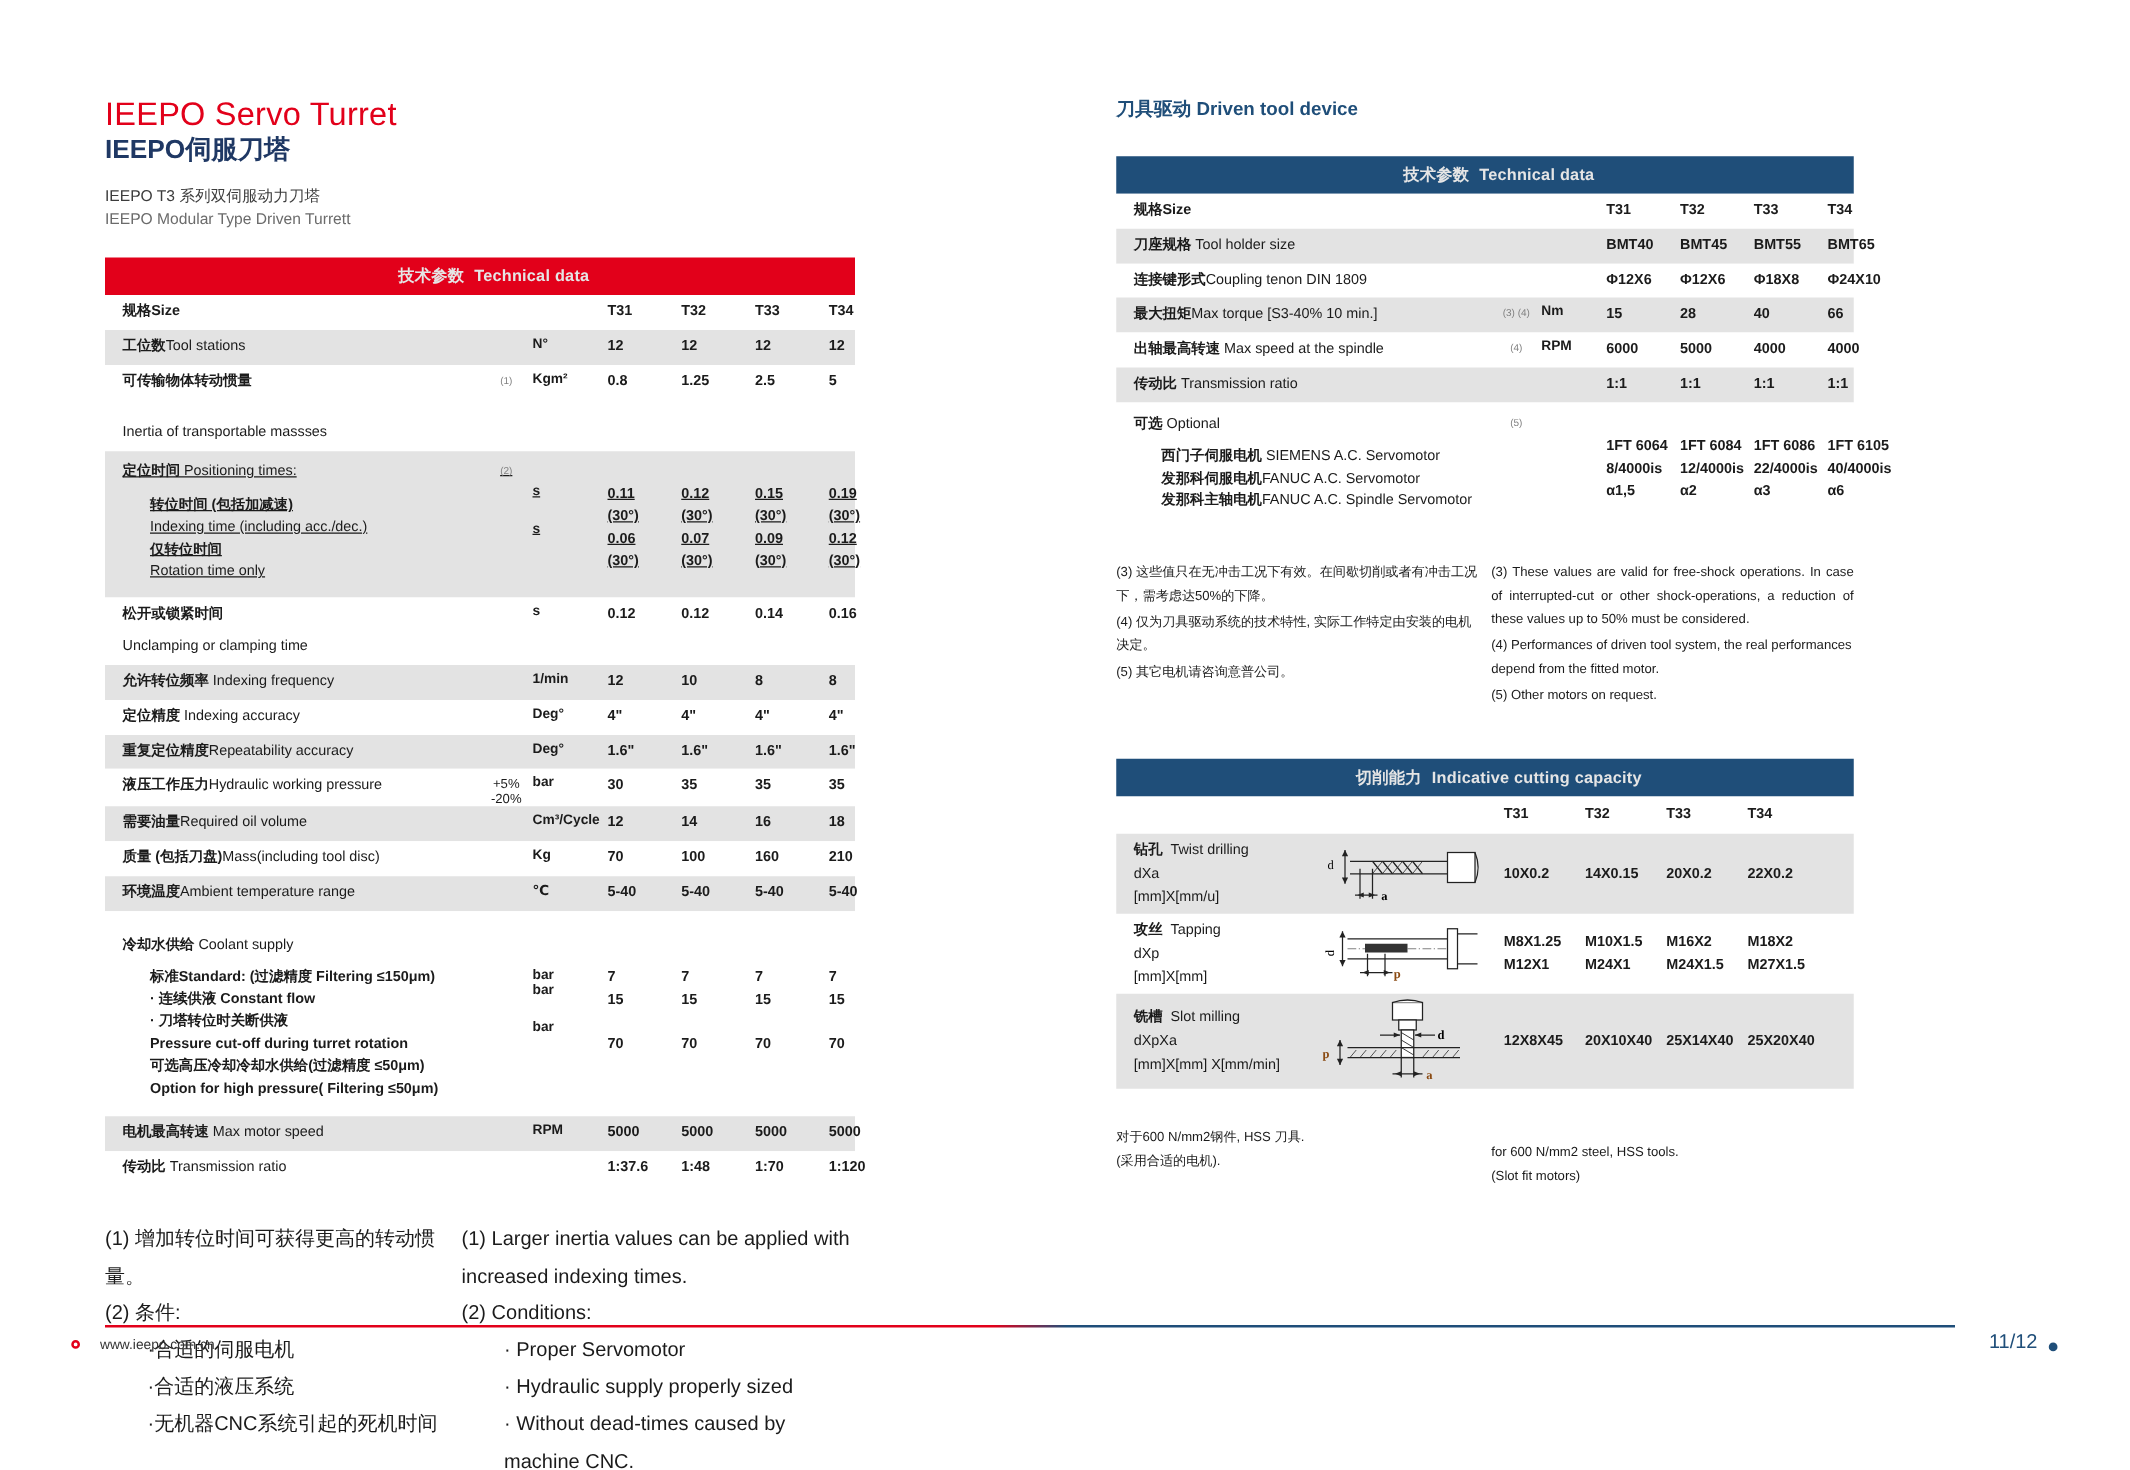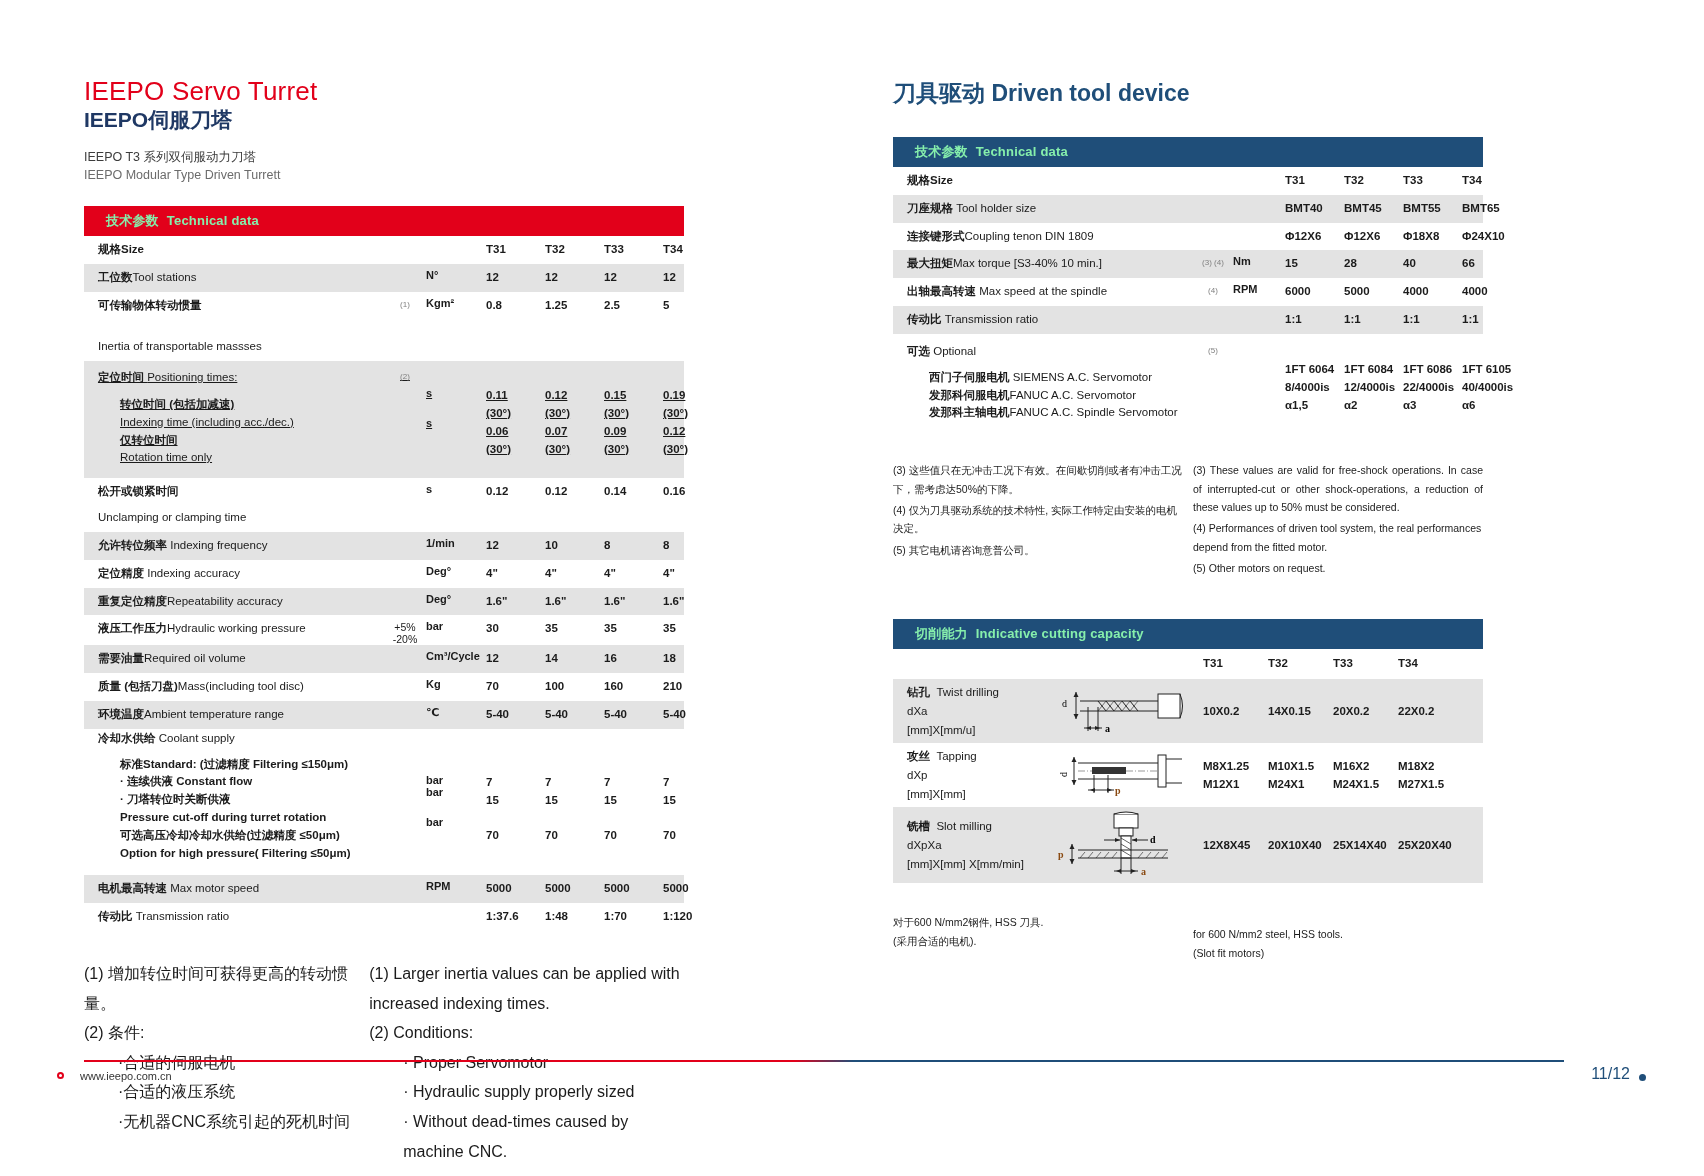--- a/index.html
+++ b/index.html
@@ -21,22 +21,22 @@
     letter-spacing: .2px; line-height: 1.06;
   }
   .brand-sub {
     font-size: 21px; color: #1f3864; font-weight: bold;
     margin-top: 2px; line-height: 1.15;
   }
   .model-line1 { font-size: 12.5px; color: #3c3c3c; margin-top: 16px; line-height: 1.45; }
   .model-line2 { font-size: 12.5px; color: #6b6b6b; line-height: 1.45; }
 
   .bar {
-    color: #86efac; font-size: 13px; font-weight: bold;
-    padding: 6px 0 6px 22px; letter-spacing: .2px;
+    color: #e5e5e5; font-size: 13px; font-weight: bold;
+    padding: 6px 0 6px 22px; letter-spacing: .2px; text-align: center;
   }
   .bar.red  { background: #e2001a; }
   .bar.blue { background: #1f4e79; }
   .bar .en { font-weight: 600; margin-left: 8px; }
 
   .row          { display: flex; align-items: flex-start; }
   .row.shade    { background: #e3e3e3; }
   .row.plain    { background: #ffffff; }
   .c-label      { font-size: 11.5px; line-height: 1.55; padding: 5px 0 5px 14px; }
   .c-note       { font-size: 8px; color: #808080; padding-top: 8px; width: 34px; text-align: center; flex: none;}
@@ -54,21 +54,21 @@
   .sub-ind { padding-left: 22px; }
 
   .hdr-row .c-val { font-weight: bold; }
 
   .foot-wrap { display: flex; margin-top: 28px; font-size: 16px; line-height: 1.85; }
   .foot-cn { width: 290px; }
   .foot-en { width: 320px; }
   .foot-ind { padding-left: 34px; }
 
   
-  .rtitle { font-size: 23px; color: #1f4e79; font-weight: bold; margin-bottom: 28px; }
+  .rtitle { font-size: 15px; color: #1f4e79; font-weight: bold; margin-bottom: 28px; }
 
   .tbl-right .c-label { width: 300px; flex: none; }
   .tbl-right .c-note  { width: 40px; }
   .tbl-right .c-unit  { width: 52px; }
   .tbl-right .c-val   { width: 59px; }
 
   .notes-right { display: flex; margin-top: 26px; font-size: 10.5px; line-height: 1.9; }
   .notes-cn { width: 300px; padding-right: 10px; }
   .notes-en { width: 290px; }
 
@@ -274,21 +274,21 @@
           <div class="c-label"><span class="cn">环境温度</span><span class="en">Ambient temperature range</span></div>
           <div class="c-note"></div>
           <div class="c-unit">℃</div>
           <div class="c-val">5-40</div>
           <div class="c-val">5-40</div>
           <div class="c-val">5-40</div>
           <div class="c-val">5-40</div>
         </div>
 
         <div class="row plain" style="padding-bottom:8px;">
-          <div class="c-label" style="padding-top:1px;">
+          <div class="c-label" style="padding-top:19px;">
             <div><span class="cn">冷却水供给</span> <span class="en">Coolant supply</span></div>
             <div class="sub-ind" style="margin-top:8px;"><span class="cn">标准Standard: (过滤精度 Filtering ≤150μm)</span></div>
             <div class="sub-ind"><span class="cn">· 连续供液 Constant flow</span></div>
             <div class="sub-ind"><span class="cn">· 刀塔转位时关断供液</span></div>
             <div class="sub-ind"><span class="cn">Pressure cut-off during turret rotation</span></div>
             <div class="sub-ind"><span class="cn">可选高压冷却冷却水供给(过滤精度 ≤50μm)</span></div>
             <div class="sub-ind"><span class="cn">Option for high pressure( Filtering ≤50μm)</span></div>
           </div>
           <div class="c-note"></div>
           <div class="c-unit" style="padding-top:9px;">

